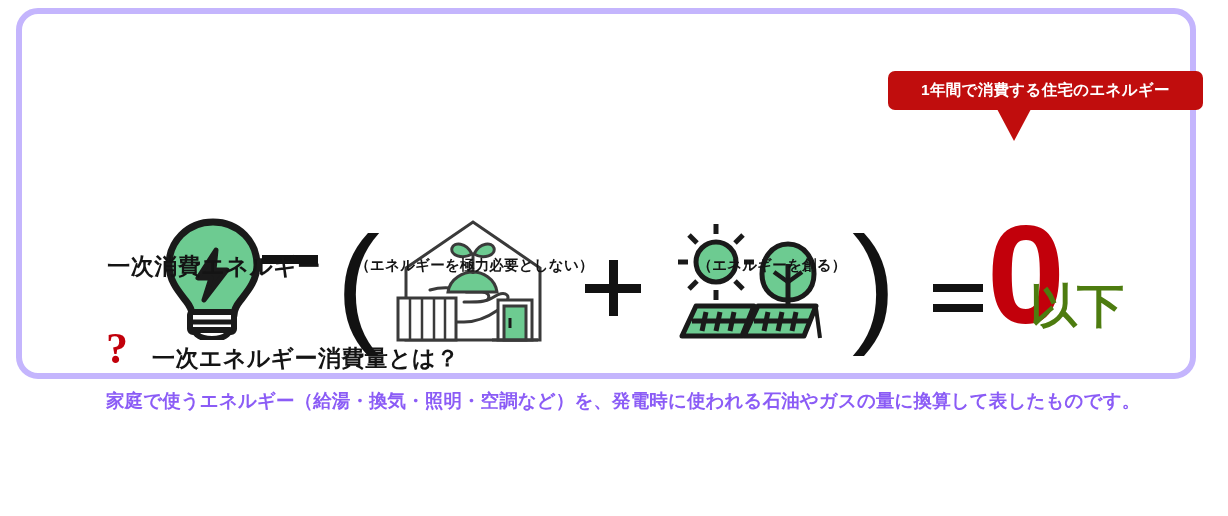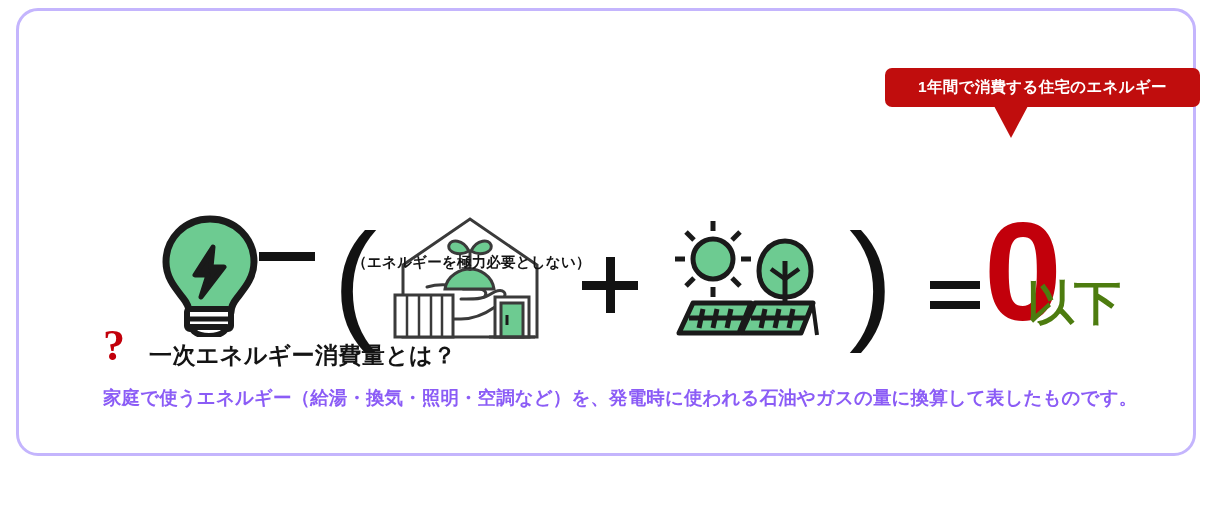--- a/index.html
+++ b/index.html
@@ -14,22 +14,22 @@
     font-family: "Liberation Sans", "DejaVu Sans", sans-serif;
     color: #1a1a1a;
     overflow: hidden;
   }
 
   .card {
     position: absolute;
     left: 16px;
     top: 8px;
     width: 1180px;
-    height: 448px;
-    border: 3px solid #c4b5fd;
+    height: 371px;
+    border: 6px solid #c4b5fd;
     border-radius: 22px;
     background: #ffffff;
   }
 
   
   .callout {
     position: absolute;
     left: 866px;
     top: 57px;
     width: 315px;
@@ -299,26 +299,30 @@
 
     <div class="op op-paren-close">)</div>
 
     <div class="op op-eq-1"></div>
     <div class="op op-eq-2"></div>
 
     <div class="result-zero">0</div>
     <div class="result-suffix">以下</div>
   </div>
 
+  <div class="label lbl-primary">
+    <div class="label-main">一次消費エネルギー</div>
+  </div>
 
   <div class="label lbl-saving">
     <div class="label-sub">（エネルギーを極力必要としない）</div>
   </div>
 
   <div class="label lbl-solar">
+    <div class="label-sub">（エネルギーを創る）</div>
   </div>
 
   <div class="qmark">?</div>
   <div class="q-heading">一次エネルギー消費量とは？</div>
 
   <div class="body-copy">
     <div>家庭で使うエネルギー（給湯・換気・照明・空調など）を、発電時に使われる石油やガスの量に換算して表したものです。</div>
   </div>
 
 </div>

